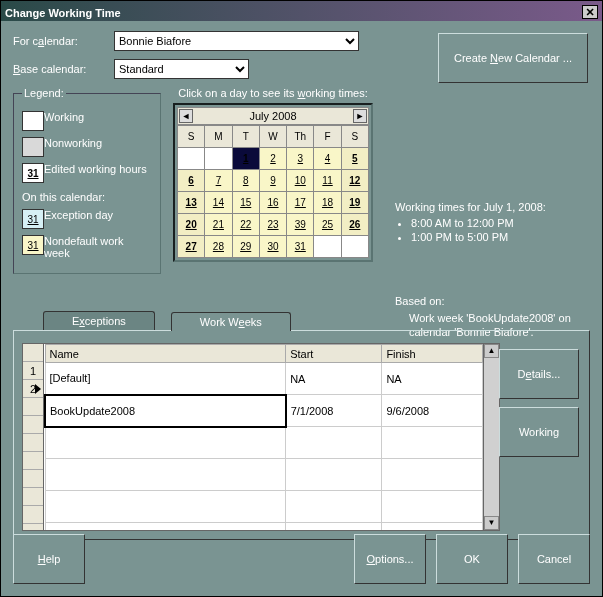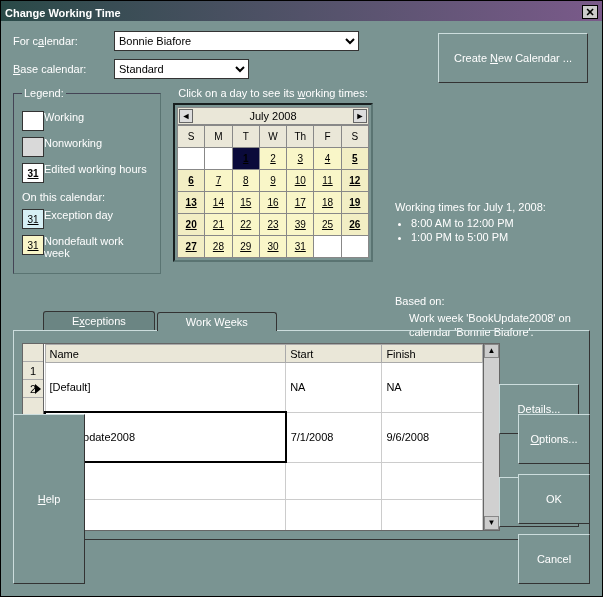--- a/index.html
+++ b/index.html
@@ -35,38 +35,38 @@
   td.wkend { background:#f2eec4; text-decoration: underline; font-weight:bold; cursor:pointer;}
   td.selected { background:#0a0a3a; color:#fff; text-decoration:underline; font-weight:bold;}
   td.blank { background:#fff; }
   .rightinfo { position:absolute; left:382px; top:114px; width:210px; color:#fff;}
   .rightinfo ul { margin:4px 0 0 16px; padding:0;}
   .rightinfo li { margin:2px 0;}
   .basedon { margin-top:52px;}
   .basedon p { margin:4px 0 0 14px; line-height:14px;}
   .tabs-area { clear:both; padding-top:14px;}
   .tabstrip { display:flex; margin-left:30px;}
-  .tab { border:1px solid #333; border-bottom:none; padding:3px 28px; background:#6b8583; color:#fff; border-top-left-radius:3px; border-top-right-radius:3px; cursor:pointer; margin-right:2px;}
+  .tab { border:1px solid #333; border-bottom:none; padding:3px 28px; background:#6b8583; color:#fff; border-top-left-radius:3px; border-top-right-radius:3px; cursor:pointer; margin-right:16px;}
   .tab.active { background:#7a9492; position:relative; top:1px; z-index:2;}
   .tabpanel { border:1px solid #333; border-top-color:#cdd; border-left-color:#cdd; height:210px; position:relative; padding:8px;}
   .grid-wrap { position:absolute; left:8px; top:12px; width:478px; height:188px; display:flex;}
   .grid-rows { width:22px; background:#eae7d8; border:1px solid #666; display:flex; flex-direction:column;}
   .grid-rows div { height:18px; border-bottom:1px solid #aaa; text-align:center; color:#000; line-height:18px; position:relative;}
   .grid-rows div.selected::after { content:''; position:absolute; right:2px; top:4px; border-left:6px solid #000; border-top:5px solid transparent; border-bottom:5px solid transparent;}
   .grid-main { flex:1; background:#fff; border:1px solid #666; border-left:none; overflow:hidden; position:relative;}
   table.grid { border-collapse:collapse; width:100%;}
   table.grid th { background:#eae7d8; border:1px solid #aaa; text-align:left; padding:2px 4px; color:#000; height:18px; font-weight:normal;}
-  table.grid td { border:1px solid #ccc; padding:18px 4px; height:32px; color:#000; white-space:nowrap;}
+  table.grid td { border:1px solid #ccc; padding:0 4px; height:32px; color:#000; white-space:nowrap;}
   .grid-scroll { width:16px; background:#d0d0d0; border:1px solid #666; border-left:none; position:relative;}
   .grid-scroll .sbtn { height:14px; background:#ccc; border:1px solid #888; font-size:8px; text-align:center; line-height:12px; cursor:pointer; color:#000;}
   .grid-scroll .sbtn.bot { position:absolute; bottom:0; left:0; right:0;}
   .side-btns { position:absolute; right:10px; top:18px; display:flex; flex-direction:column; gap:8px;}
-  .side-btns .btn { width:80px;margin-top:35px;}
+  .side-btns .btn { width:80px;}
   .bottomrow { position:absolute; bottom:12px; left:12px; right:12px; display:flex; justify-content:space-between;}
-  .bottomrow .right { display:flex; gap:10px;flex-direction:column;}
+  .bottomrow .right { display:flex; gap:10px;}
   .u { text-decoration: underline; }
   .row-edit td:first-child { border:2px solid #000; background:#fff;}
 </style>
 </head>
 <body>
 
 <div class="dialog">
   <div class="titlebar">
     <span>Change Working Time</span>
     <div class="close">✕</div>

